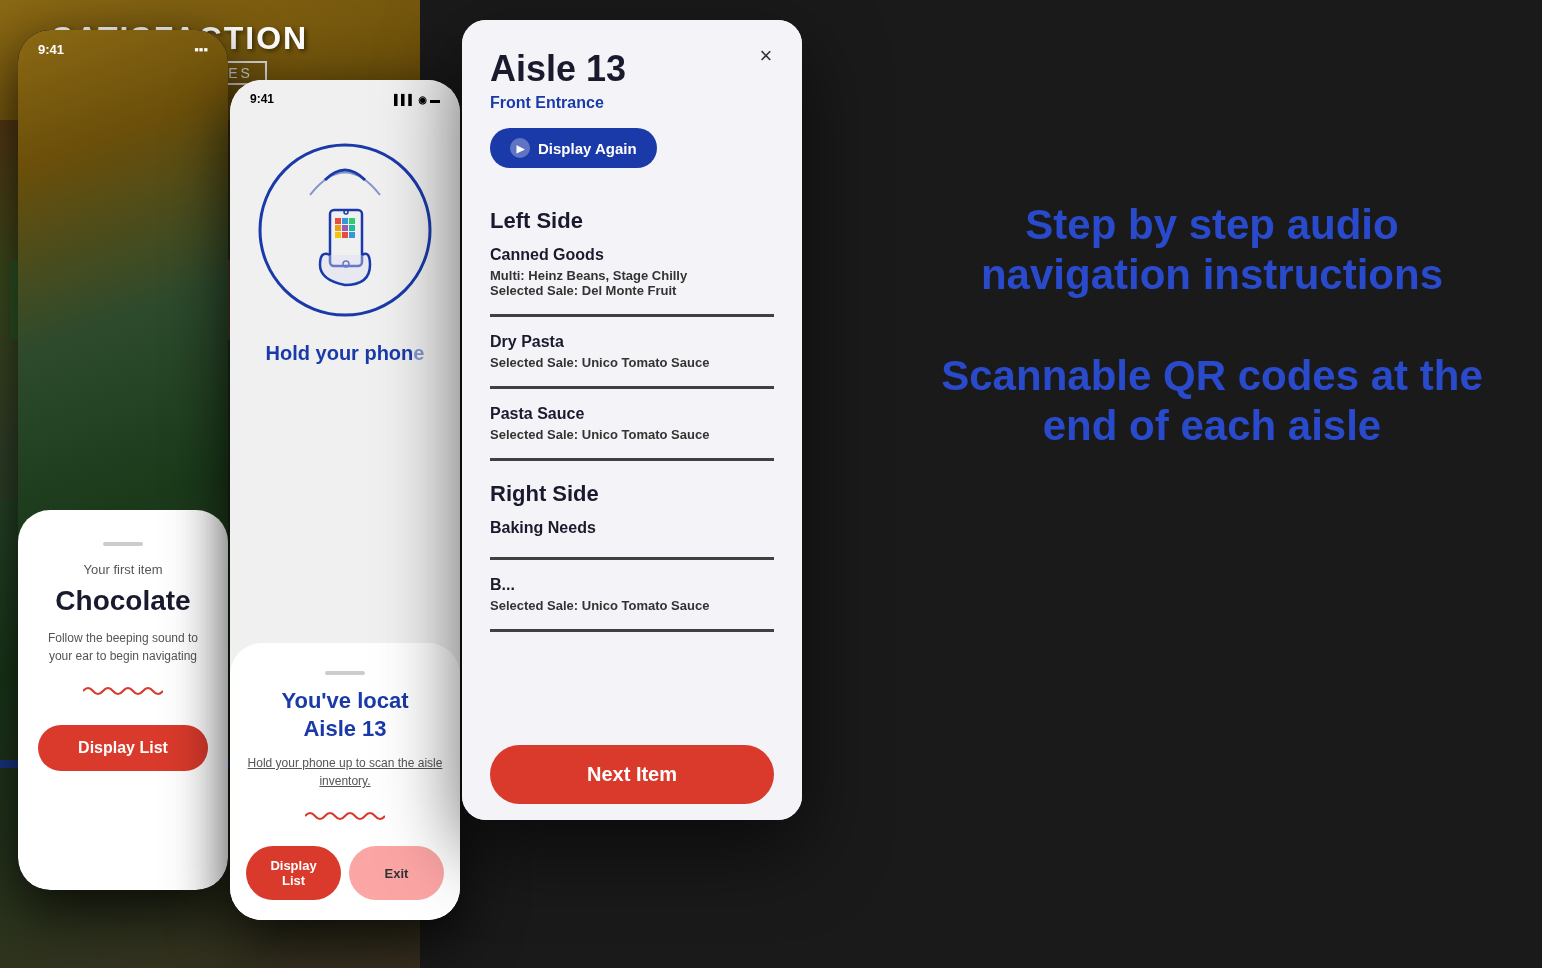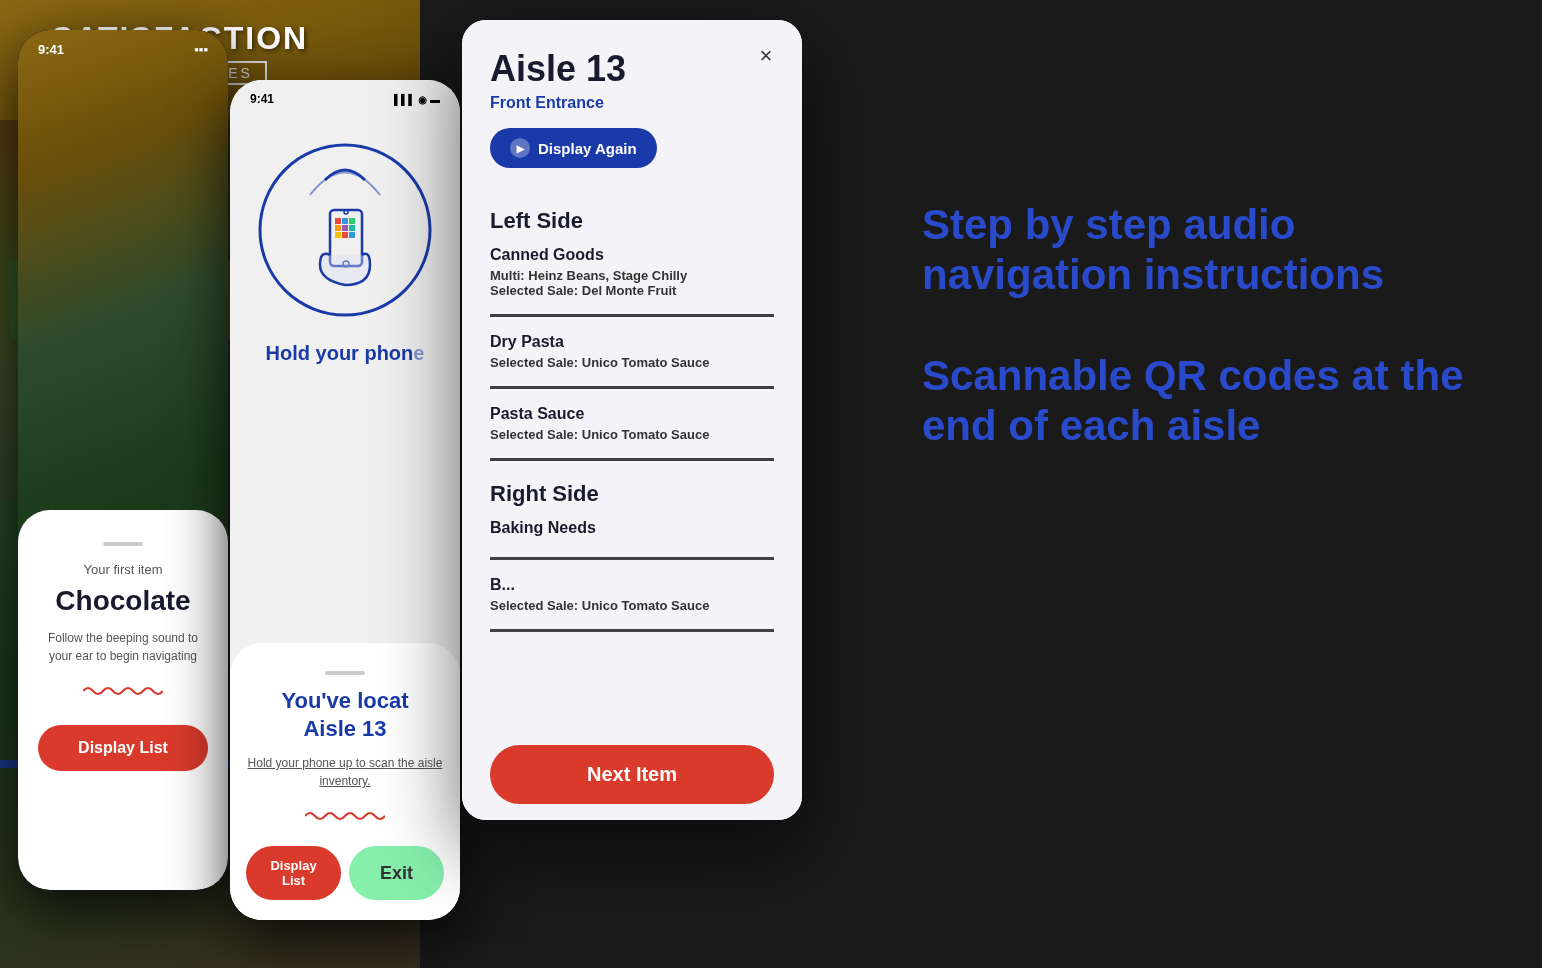--- a/index.html
+++ b/index.html
@@ -267,26 +267,26 @@
       border: none;
       border-radius: 30px;
       padding: 12px 16px;
       font-size: 13px;
       font-weight: 700;
       cursor: pointer;
       flex: 1;
     }
 
     .exit-btn {
-      background: #86efac;
+      background: #fca5a5;
       color: #333;
       border: none;
       border-radius: 30px;
       padding: 12px 16px;
-      font-size: 18px;
+      font-size: 13px;
       font-weight: 600;
       cursor: pointer;
       flex: 1;
     }
 
     
     .modal-panel {
       position: absolute;
       left: 462px;
       top: 20px;
@@ -433,20 +433,21 @@
       top: 200px;
       width: 580px;
     }
 
     .feature-text {
       font-size: 42px;
       font-weight: 800;
       color: #2a4acc;
       line-height: 1.2;
       margin-bottom: 50px;
+      text-align: center;
     }
 
     
     .modal-body::-webkit-scrollbar { display: none; }
 
     .drag-bar {
       width: 40px;
       height: 4px;
       background: #ccc;
       border-radius: 2px;

